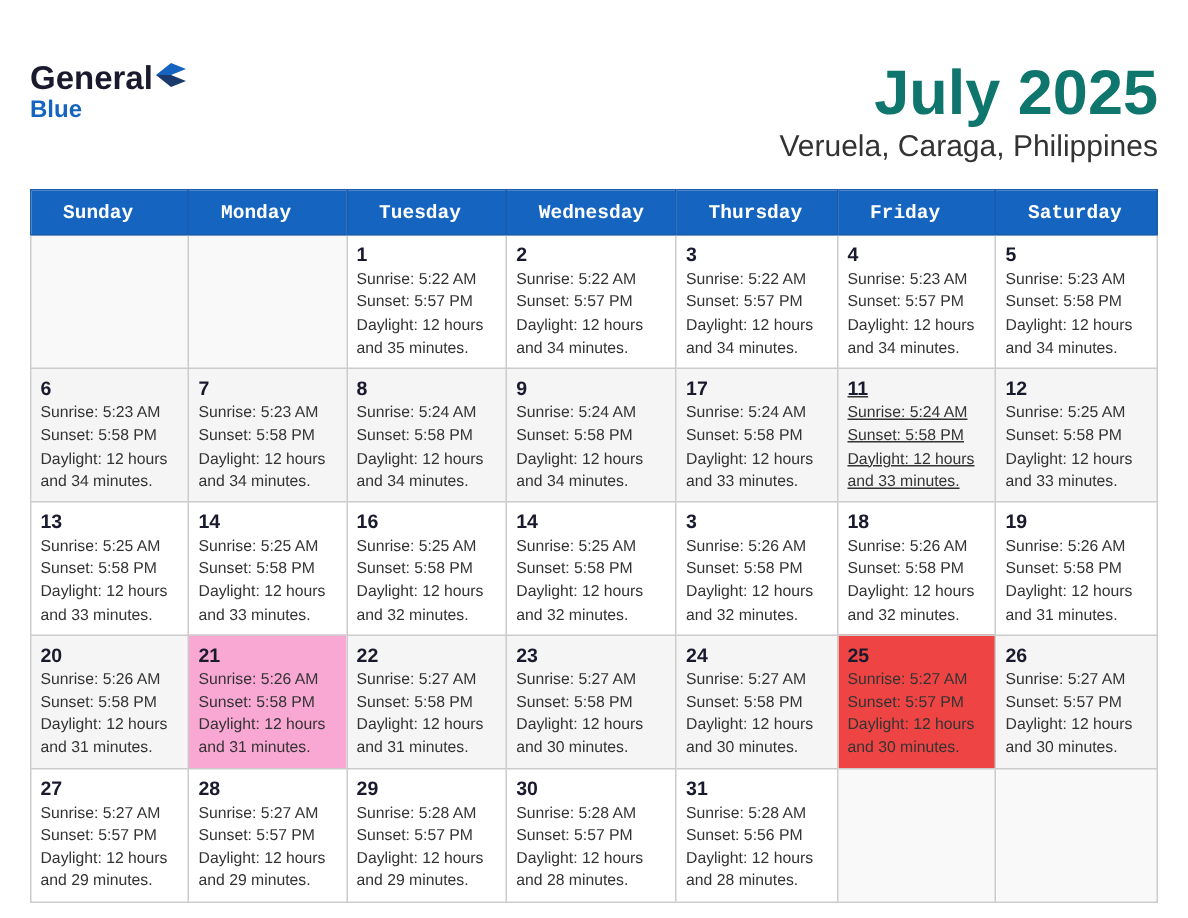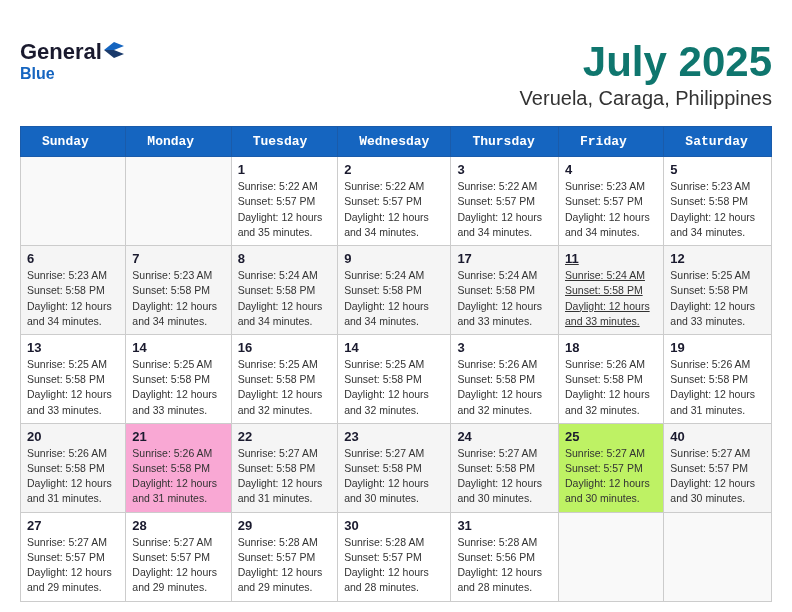--- a/index.html
+++ b/index.html
@@ -230,26 +230,26 @@
           <div class="cell-text">Sunrise: 5:27 AM<br>Sunset: 5:58 PM<br>Daylight: 12 hours and 31 minutes.</div>
         </td>
         <td style="background: rgb(245, 245, 245);">
           <span class="day-number">23</span>
           <div class="cell-text">Sunrise: 5:27 AM<br>Sunset: 5:58 PM<br>Daylight: 12 hours and 30 minutes.</div>
         </td>
         <td style="background: rgb(245, 245, 245);">
           <span class="day-number">24</span>
           <div class="cell-text">Sunrise: 5:27 AM<br>Sunset: 5:58 PM<br>Daylight: 12 hours and 30 minutes.</div>
         </td>
-        <td style="background: #bef264;">
+        <td style="background: #ef4444;">
           <span class="day-number">25</span>
           <div class="cell-text">Sunrise: 5:27 AM<br>Sunset: 5:57 PM<br>Daylight: 12 hours and 30 minutes.</div>
         </td>
         <td style="background: rgb(245, 245, 245);">
-          <span class="day-number">40</span>
+          <span class="day-number">26</span>
           <div class="cell-text">Sunrise: 5:27 AM<br>Sunset: 5:57 PM<br>Daylight: 12 hours and 30 minutes.</div>
         </td>
       </tr>
       <tr>
         <td>
           <span class="day-number">27</span>
           <div class="cell-text">Sunrise: 5:27 AM<br>Sunset: 5:57 PM<br>Daylight: 12 hours and 29 minutes.</div>
         </td>
         <td>
           <span class="day-number">28</span>

